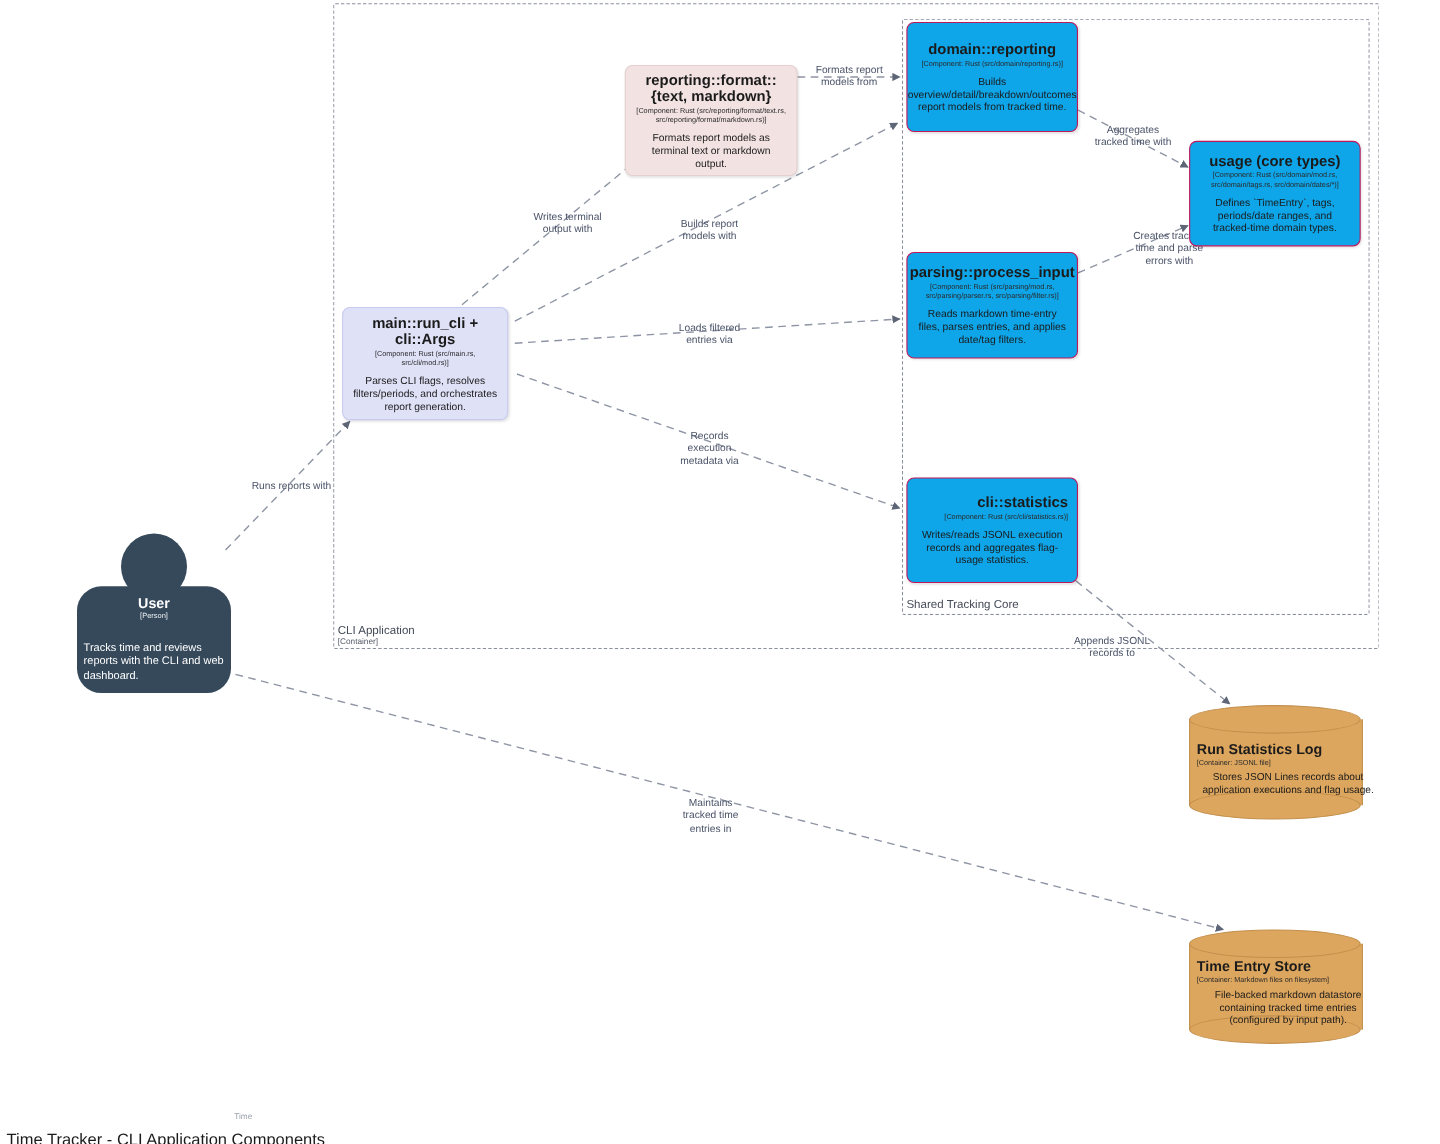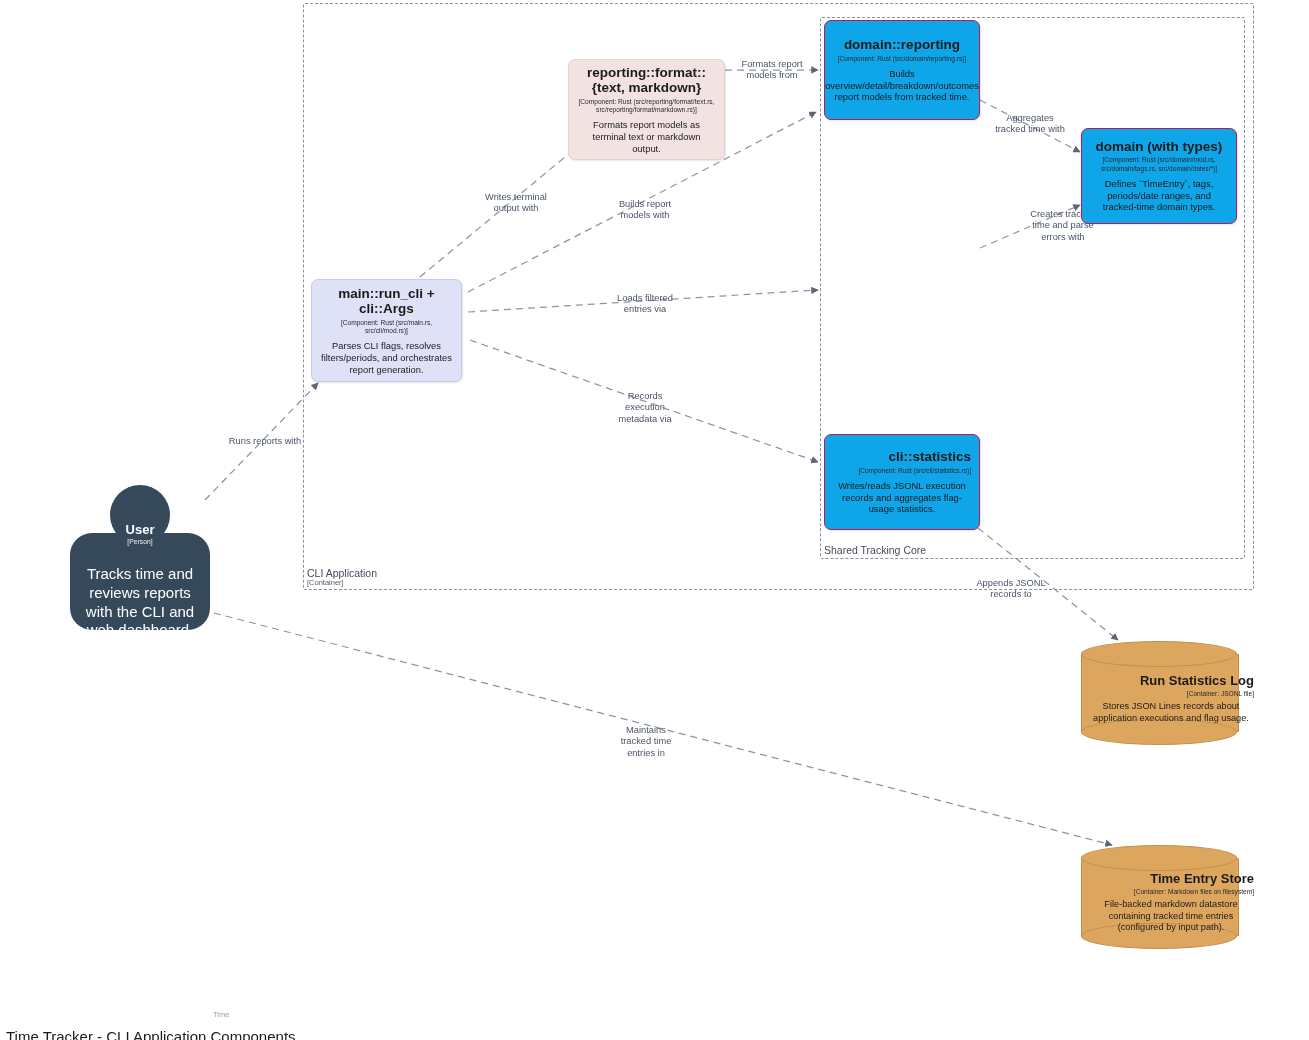--- a/index.html
+++ b/index.html
@@ -107,37 +107,36 @@
   .person .body {
     position: absolute;
     left: 0; top: 48px;
     width: 140px; height: 97px;
     border-radius: 22px;
     background: #35495b;
     display: flex;
     flex-direction: column;
     align-items: center;
     justify-content: center;
-    text-align: center;
     padding: 4px 6px;
     box-sizing: border-box;
   }
   .person .title {
     font-weight: bold;
     font-size: 13px;
     color: #ffffff;
     line-height: 1.1;
   }
   .person .tech {
     font-size: 6.8px;
     color: #eef1f4;
     margin-top: 1px;
   }
   .person .desc {
-    font-size: 15px;
+    font-size: 10px;
     color: #ffffff;
     line-height: 1.25;
     margin-top: 20px;
   }
 
   
   .cyl {
     position: absolute;
     width: 156px; height: 104px;
   }
@@ -166,21 +165,21 @@
     background: #dda65e;
     border: 1px solid #c28f4d;
     box-sizing: border-box;
   }
   .cyl .content {
     position: absolute;
     left: 0; top: 22px;
     width: 180px; height: 72px;
     display: flex;
     flex-direction: column;
-    align-items: flex-end;
+    align-items: flex-start;
     justify-content: center;
     text-align: center;
     padding: 0 7px;
     box-sizing: border-box;
   }
   .cyl .title {
     font-weight: bold;
     font-size: 13px;
     color: #1b1b1b;
     line-height: 1.1;
@@ -297,31 +296,36 @@
     <div class="desc">Formats report models as terminal text or markdown output.</div>
   </div>
 
   <div class="node comp" style="left:824px; top:20px; width:156px; height:100px;">
     <div class="title">domain::reporting</div>
     <div class="tech">[Component: Rust (src/domain/reporting.rs)]</div>
     <div class="desc">Builds overview/detail/breakdown/outcomes report models from tracked time.</div>
   </div>
 
   <div class="node comp" style="left:1081px; top:128px; width:156px; height:96px;">
-    <div class="title">domain (with types)</div>
+    <div class="title">usage (core types)</div>
     <div class="tech">[Component: Rust (src/domain/mod.rs, src/domain/tags.rs, src/domain/dates/*)]</div>
     <div class="desc">Defines `TimeEntry`, tags, periods/date ranges, and tracked-time domain types.</div>
   </div>
 
   <div class="node comp-focus" style="left:311px; top:279px; width:151px; height:103px;">
     <div class="title">main::run_cli + cli::Args</div>
     <div class="tech">[Component: Rust (src/main.rs, src/cli/mod.rs)]</div>
     <div class="desc">Parses CLI flags, resolves filters/periods, and orchestrates report generation.</div>
   </div>
 
+  <div class="node comp" style="left:824px; top:229px; width:156px; height:97px;">
+    <div class="title">parsing::process_input</div>
+    <div class="tech">[Component: Rust (src/parsing/mod.rs, src/parsing/parser.rs, src/parsing/filter.rs)]</div>
+    <div class="desc">Reads markdown time-entry files, parses entries, and applies date/tag filters.</div>
+  </div>
 
   <div class="node comp" style="left:824px; top:434px; width:156px; height:96px;align-items:flex-end;">
     <div class="title">cli::statistics</div>
     <div class="tech">[Component: Rust (src/cli/statistics.rs)]</div>
     <div class="desc">Writes/reads JSONL execution records and aggregates flag-usage statistics.</div>
   </div>
 
   <div class="person" style="left:70px; top:485px; width:140px; height:148px;">
     <div class="head"></div>
     <div class="body">

